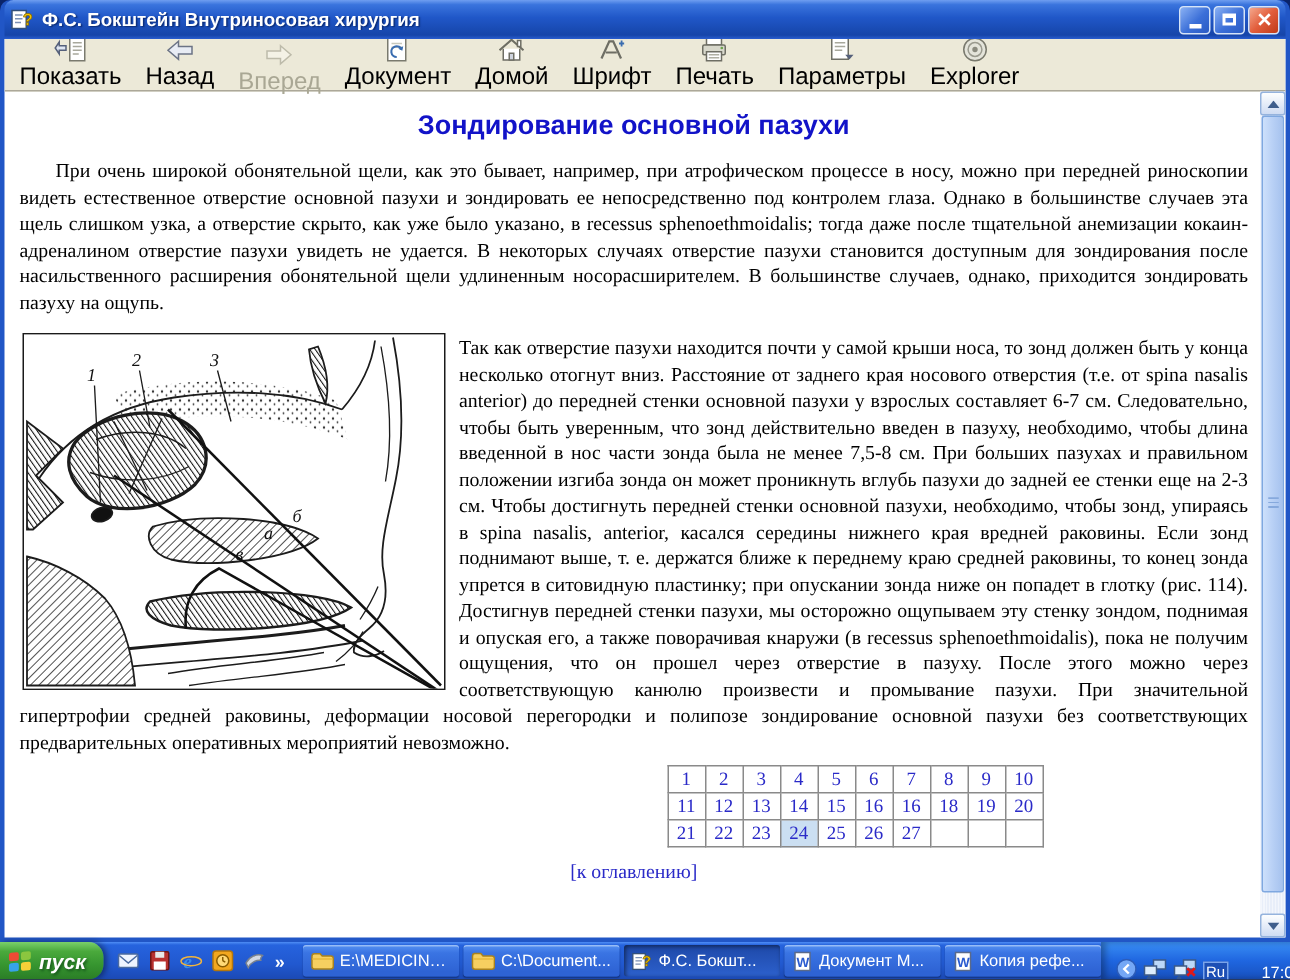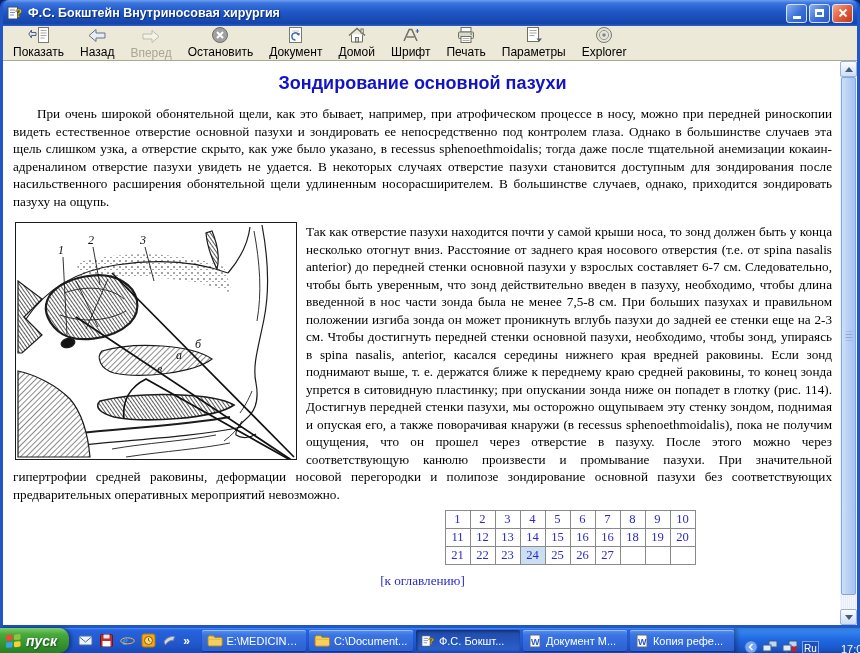--- a/index.html
+++ b/index.html
@@ -21,21 +21,21 @@
   .wbtn.min,.wbtn.max{background:linear-gradient(135deg,#8ab1f4 0%,#3b6fd8 55%,#2a5bc4 100%);}
   .wbtn.close{background:linear-gradient(135deg,#f5a98e 0%,#e25e3c 50%,#c03a18 100%);}
   .glyph-min{display:block;width:8px;height:3px;background:#fff;margin-top:9px;}
   .glyph-max{display:block;width:9px;height:8px;border:2px solid #fff;border-top-width:3px;}
   
   .chrome-body{flex:1;display:flex;flex-direction:column;background:#fff;overflow:hidden;}
   .toolbar{height:35px;background:#ece9d8;border-bottom:1px solid #aca899;display:flex;
            align-items:stretch;padding:1px 2px;}
   .tb{display:flex;flex-direction:column;align-items:center;justify-content:center;
       border:0;background:transparent;padding:1px 8px 2px;font-family:"Liberation Sans",sans-serif;
-      font-size:12px;color:#000;gap:1px;cursor:default;}
+      font-size:16px;color:#000;gap:1px;cursor:default;}
   .tb .tbi{height:17px;display:flex;align-items:center;}
   .tb.disabled{color:#a9a794;justify-content:space-between;}
   
   .body-row{flex:1;display:flex;min-height:0;}
   .content{flex:1;padding:4px 8px 0 10px;overflow:hidden;font-family:"Liberation Serif",serif;color:#000;}
   .page-title{margin:8px 0 11px;text-align:center;font-family:"Liberation Sans",sans-serif;
               font-weight:bold;font-size:18px;color:#1213c8;}
   .para{margin:0;text-align:justify;font-size:13.2px;line-height:17.5px;}
   .para.first{text-indent:24px;}
   .para.second{margin-top:13px;}
@@ -144,29 +144,20 @@
         <button class="tb disabled">
           <span class="tbi">
               <svg width="20" height="17" viewBox="0 0 20 17">
                 <path d="M11 2.5 18 8.5 11 14.5V11H2V6h9Z" fill="#f4f2e6" stroke="#bdbbaa"></path>
               </svg>
             </span>
           <span class="tbl">Вперед</span>
         </button>
         <button class="tb">
           <span class="tbi">
-              <svg width="18" height="18" viewBox="0 0 18 18">
-                <circle cx="9" cy="9" r="7.5" fill="#a0a0a0" stroke="#6e6e6e"></circle>
-                <path d="M6 6l6 6M12 6l-6 6" stroke="#fff" stroke-width="2"></path>
-              </svg>
-            </span>
-          <span class="tbl">Остановить</span>
-        </button>
-        <button class="tb">
-          <span class="tbi">
               <svg width="20" height="18" viewBox="0 0 20 18">
                 <rect x="3.5" y="1.5" width="12" height="15" fill="#fff" stroke="#7a7a6e"></rect>
                 <path d="M6 5h7M6 7.5h7" stroke="#c8c8bc" fill="none"></path>
                 <path d="M9.5 14a3.6 3.6 0 1 1 3.3-5" fill="none" stroke="#3a6db0" stroke-width="1.4"></path>
                 <path d="M13.8 6.8 13.2 9.8 10.5 8.5Z" fill="#3a6db0"></path>
               </svg>
             </span>
           <span class="tbl">Документ</span>
         </button>
         <button class="tb">

